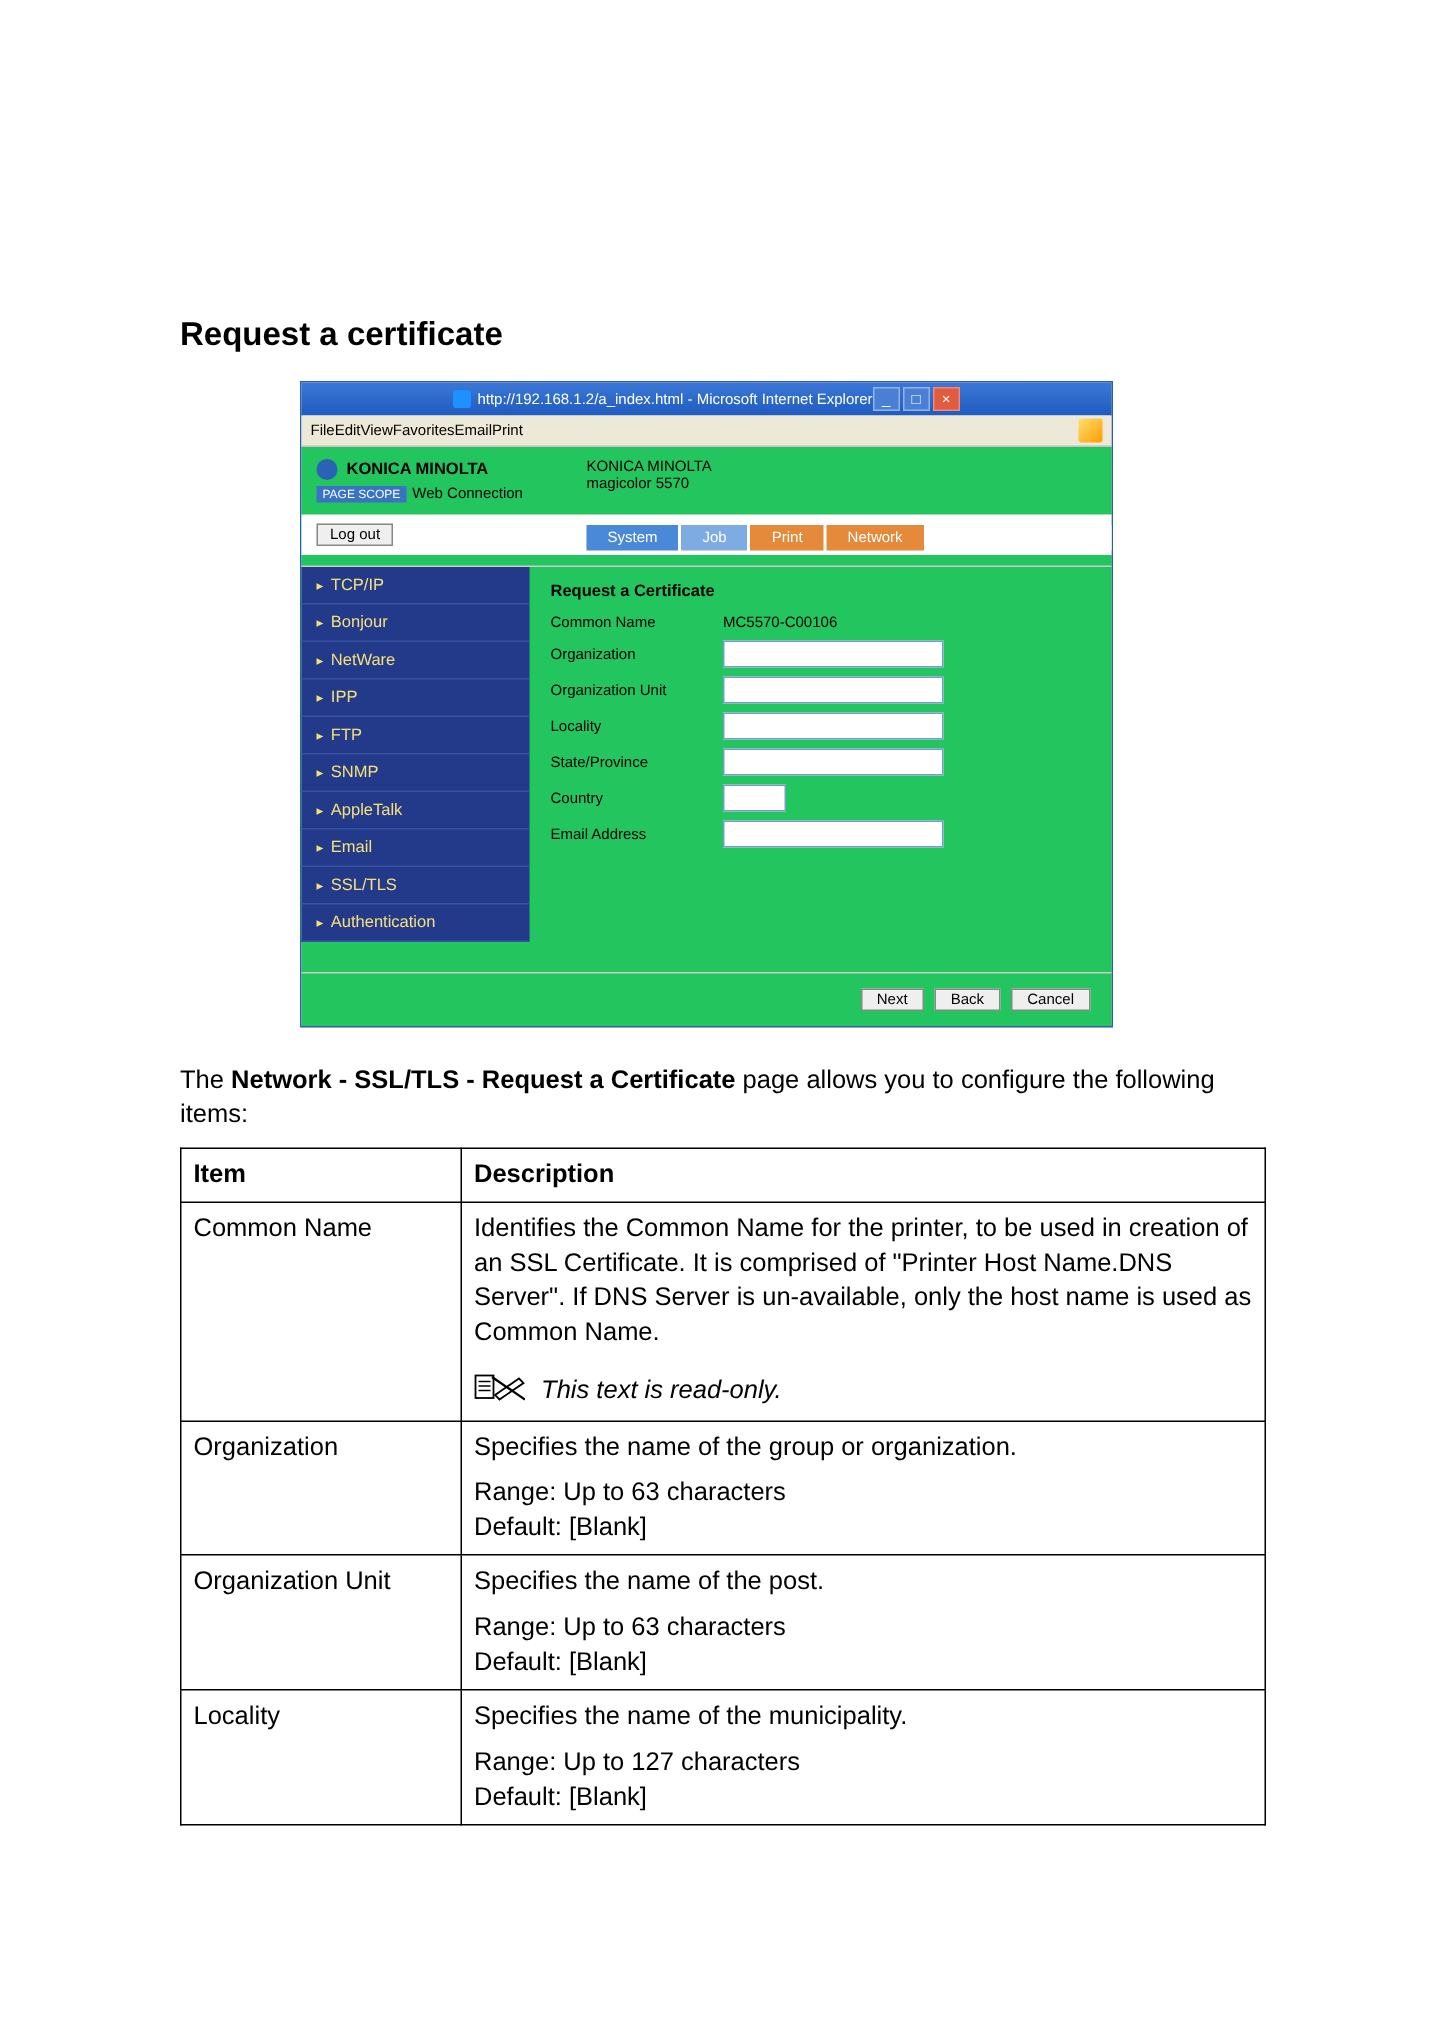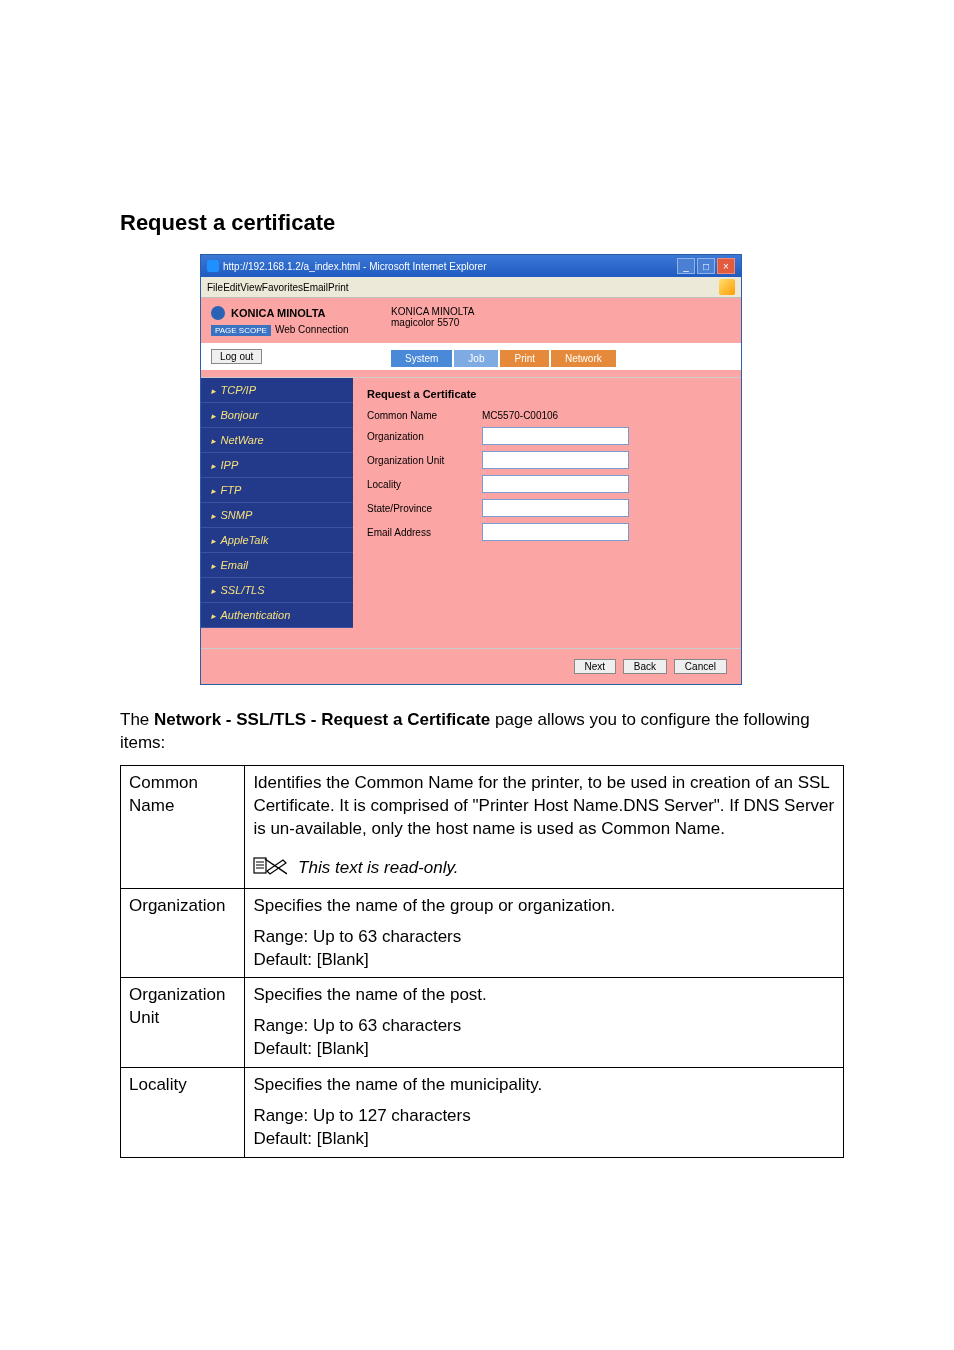--- a/index.html
+++ b/index.html
@@ -28,41 +28,41 @@
     background: #f4f4f4;
     box-shadow: 0 0 0 1px #9ab6e0 inset;
     font-size: 10px;
     font-family: Tahoma, Arial, sans-serif;
   }
   .ie-titlebar {
     background: linear-gradient(#3b78d6,#1f5bc0);
     color: #fff;
     padding: 3px 6px;
     display:flex;
-    justify-content: space-between;
+    justify-content: center;
     align-items:center;
     font-size: 10px;
   }
   .ie-title-left { display:flex; align-items:center; gap:4px; }
   .ie-e { width: 12px; height: 12px; background:#1e90ff; border-radius:2px; display:inline-block; }
   .ie-winbtns { display:flex; gap:2px; }
   .ie-wb { width: 16px; height: 14px; background:#4a7fd3; border:1px solid #8fb4ea; color:#fff; display:flex;align-items:center;justify-content:center;font-size:10px; }
   .ie-wb.red { background:#e35b3f; border-color:#f08a76; }
   .ie-menubar {
     background:#ece9d8;
     padding: 2px 6px;
     display:flex;
     gap:0;
     color:#000;
     border-bottom: 1px solid #c0c0c0;
     align-items: center;
   }
   .ie-menubar span { text-decoration: none; }
   .ie-menu-right { margin-left:auto; width:16px; height:16px; background:linear-gradient(135deg,#ffdf70,#ff9c00); border-radius:2px;}
-  .ie-content { background:#fca5a5; }
+  .ie-content { background:#22c55e; }
 
   .topbar {
     display:flex;
     padding: 8px 10px;
   }
   .logo-col { width: 180px; }
   .km-logo { display:flex; align-items:center; gap:6px; font-weight:bold; font-size:11px;}
   .km-dot { width:14px; height:14px; background:#2a63b5; border-radius:50%; display:inline-block;}
   .ps-web { font-size:10px; margin-top:4px;}
   .ps-web .ps { background:#3b73c3; color:#fff; padding:1px 4px; font-size:8px; margin-right:4px;}
@@ -99,21 +99,20 @@
     width: 152px;
     background:#233a8b;
     padding: 0;
   }
   .sbitem {
     color:#f6e07a;
     padding: 6px 10px;
     font-size:11px;
     border-bottom:1px solid #3a52a4;
     white-space: nowrap;
-    font-style: italic;
   }
   .sbitem::before {
     content: "▸";
     color:#f6e07a;
     margin-right:5px;
     font-size: 9px;
   }
   .formarea { flex:1; padding: 10px 14px; }
   .formtitle { font-weight:bold; font-size:11px; margin-bottom:10px;}
   .frow { display:flex; align-items:center; margin-bottom:6px; font-size:10px;}
@@ -223,40 +222,48 @@
             </div>
             <div class="frow">
               <div class="flabel">Locality</div>
               <div class="finput"></div>
             </div>
             <div class="frow">
               <div class="flabel">State/Province</div>
               <div class="finput"></div>
             </div>
             <div class="frow">
+              <div class="flabel">Country</div>
+              <div class="finput sm"></div>
+            </div>
+            <div class="frow">
               <div class="flabel">Email Address</div>
               <div class="finput"></div>
             </div>
           </div>
         </div>
         <div class="btnrow">
           <button class="fbtn">Next</button>
           <button class="fbtn">Back</button>
           <button class="fbtn">Cancel</button>
         </div>
       </div>
     </div>
   </div>
 
   <div class="bodytext">
     <span>The </span><b>Network - SSL/TLS - Request a Certificate</b><span> page allows you to configure the following items:</span>
   </div>
 
   <table class="desc">
     <tbody>
+        <tr>
+      <th style="width:170px">Item</th>
+      <th>Description</th>
+    </tr>
     <tr>
       <td>Common Name</td>
       <td>
         <span>Identifies the Common Name for the printer, to be used in creation of an SSL Certificate. It is comprised of "Printer Host Name.DNS Server". If DNS Server is un-available, only the host name is used as Common Name.</span>
         <div style="height:14px"></div>
         <span class="note-icon">
           <svg width="34" height="20" viewBox="0 0 34 20">
             <rect x="1" y="3" width="12" height="15" fill="none" stroke="#000" stroke-width="1.2"></rect>
             <line x1="3" y1="7" x2="11" y2="7" stroke="#000" stroke-width="1"></line>
             <line x1="3" y1="10" x2="11" y2="10" stroke="#000" stroke-width="1"></line>

